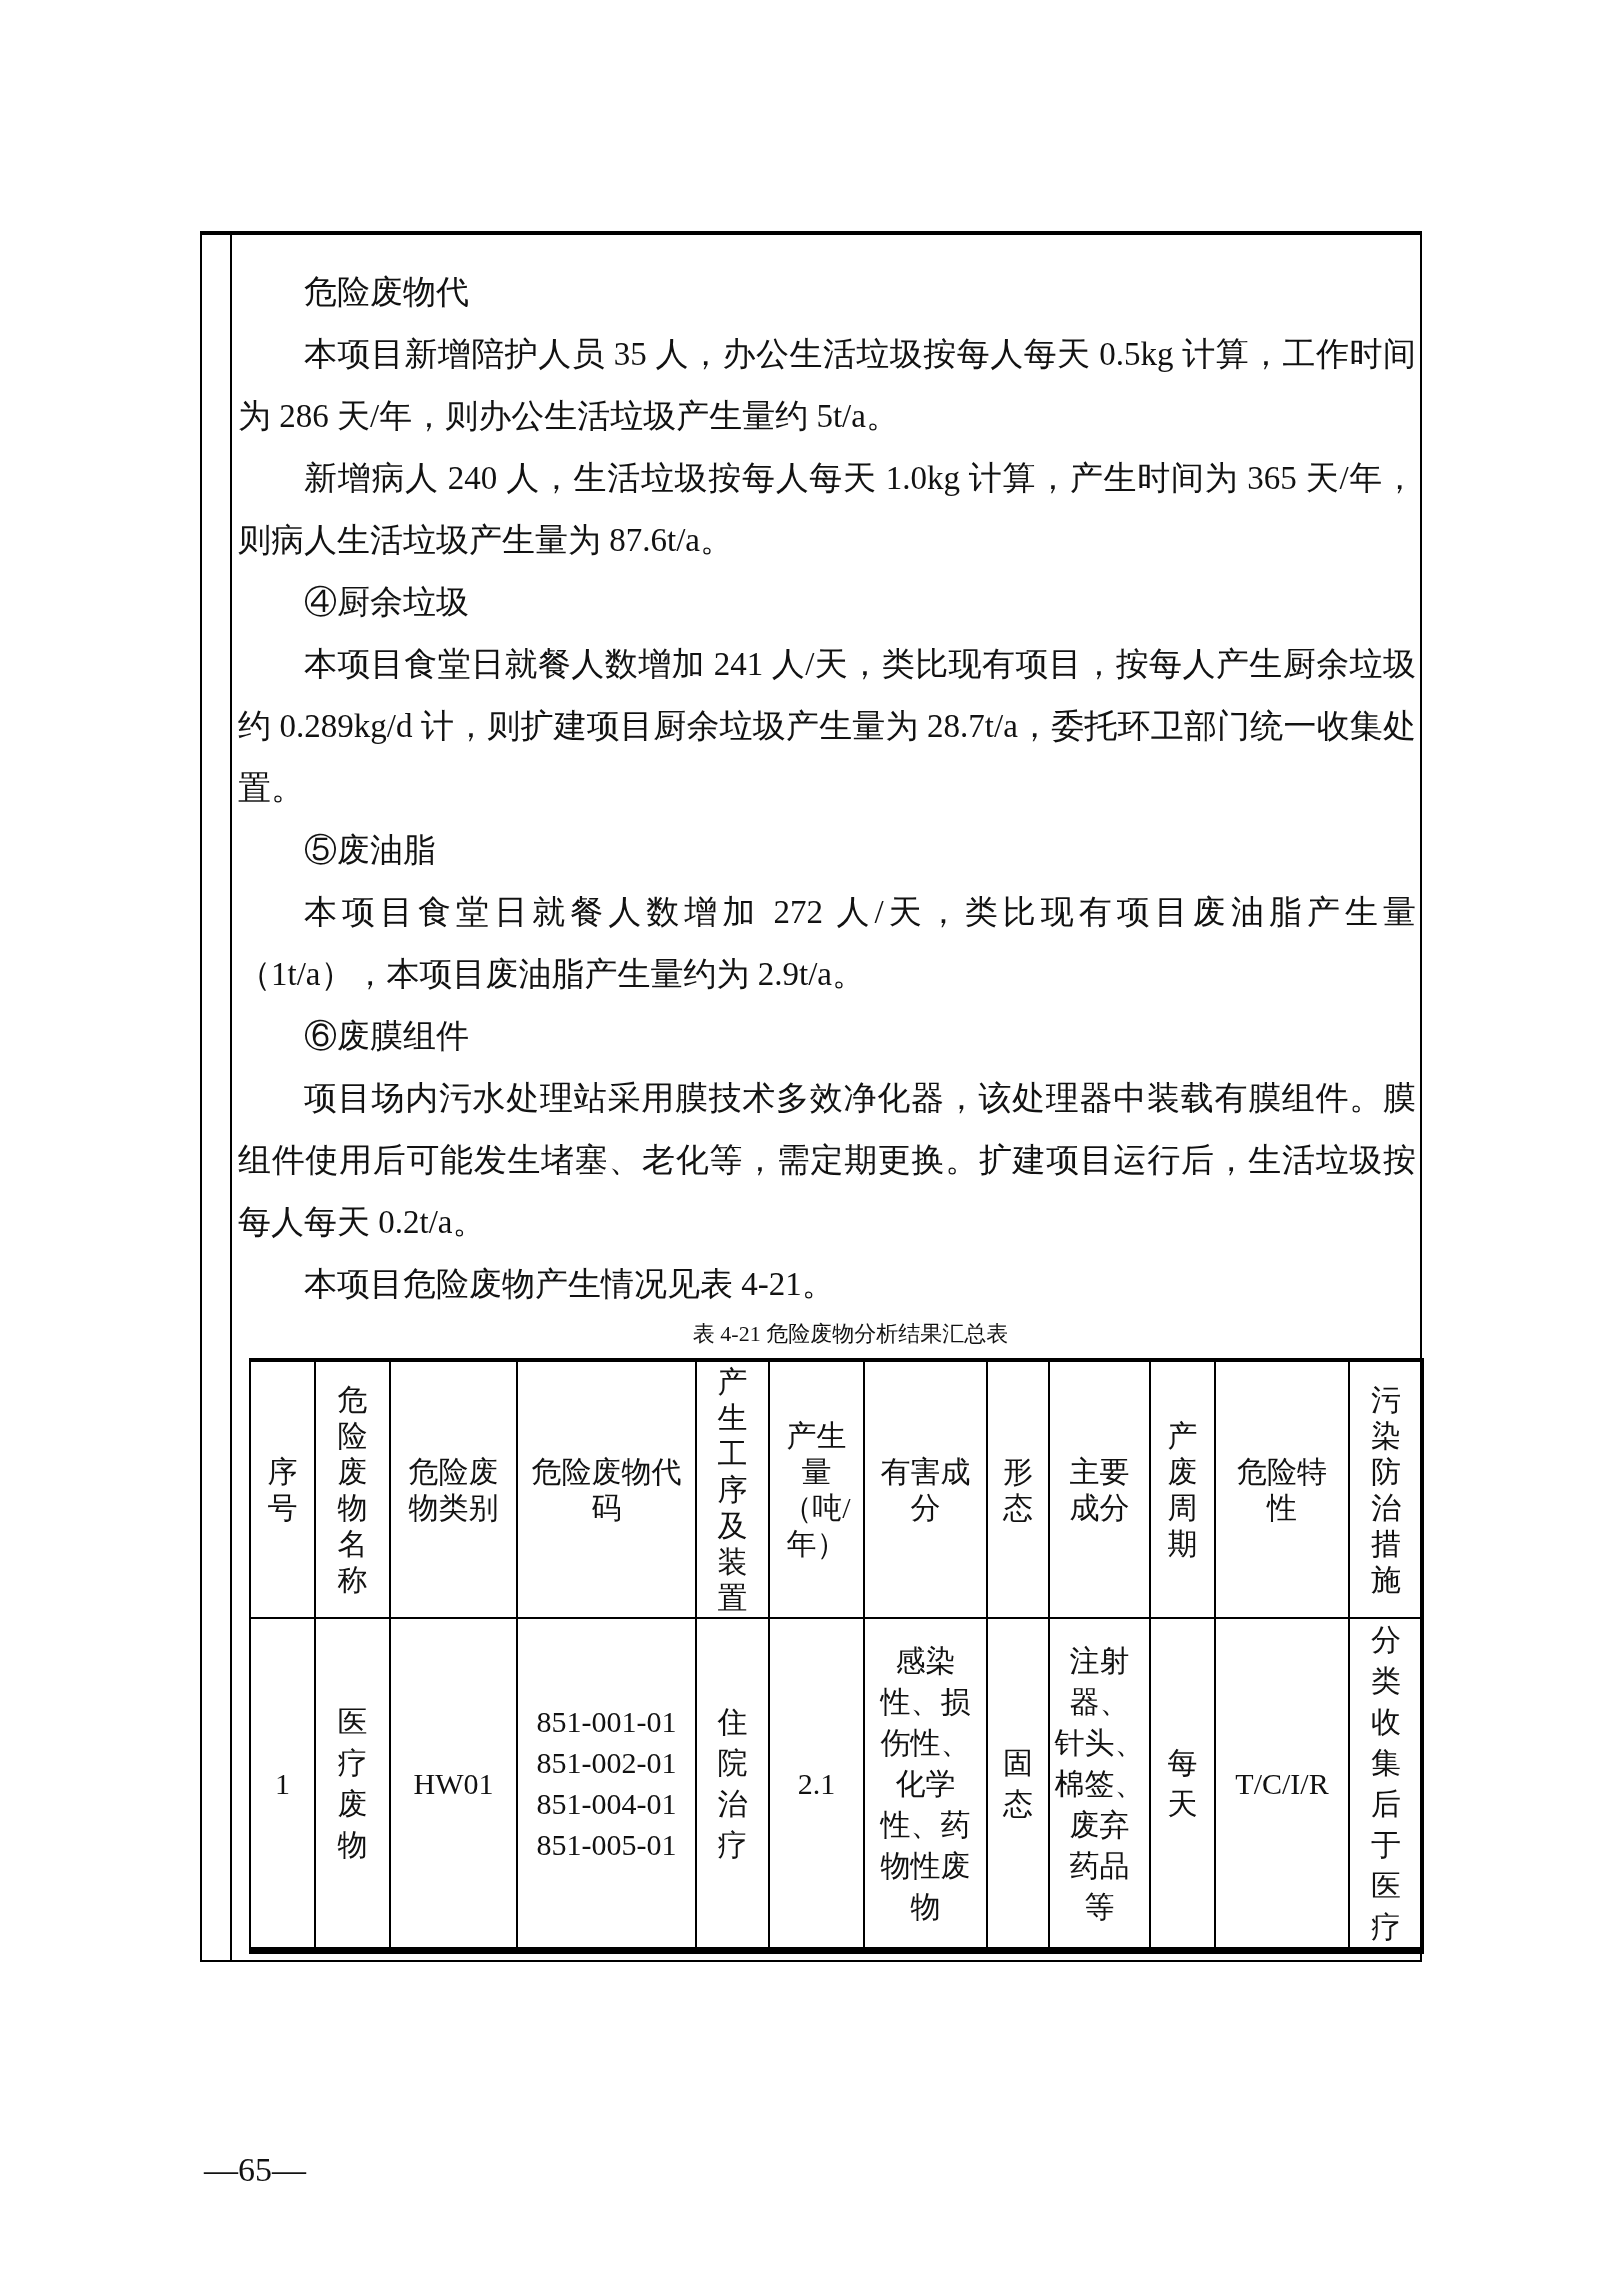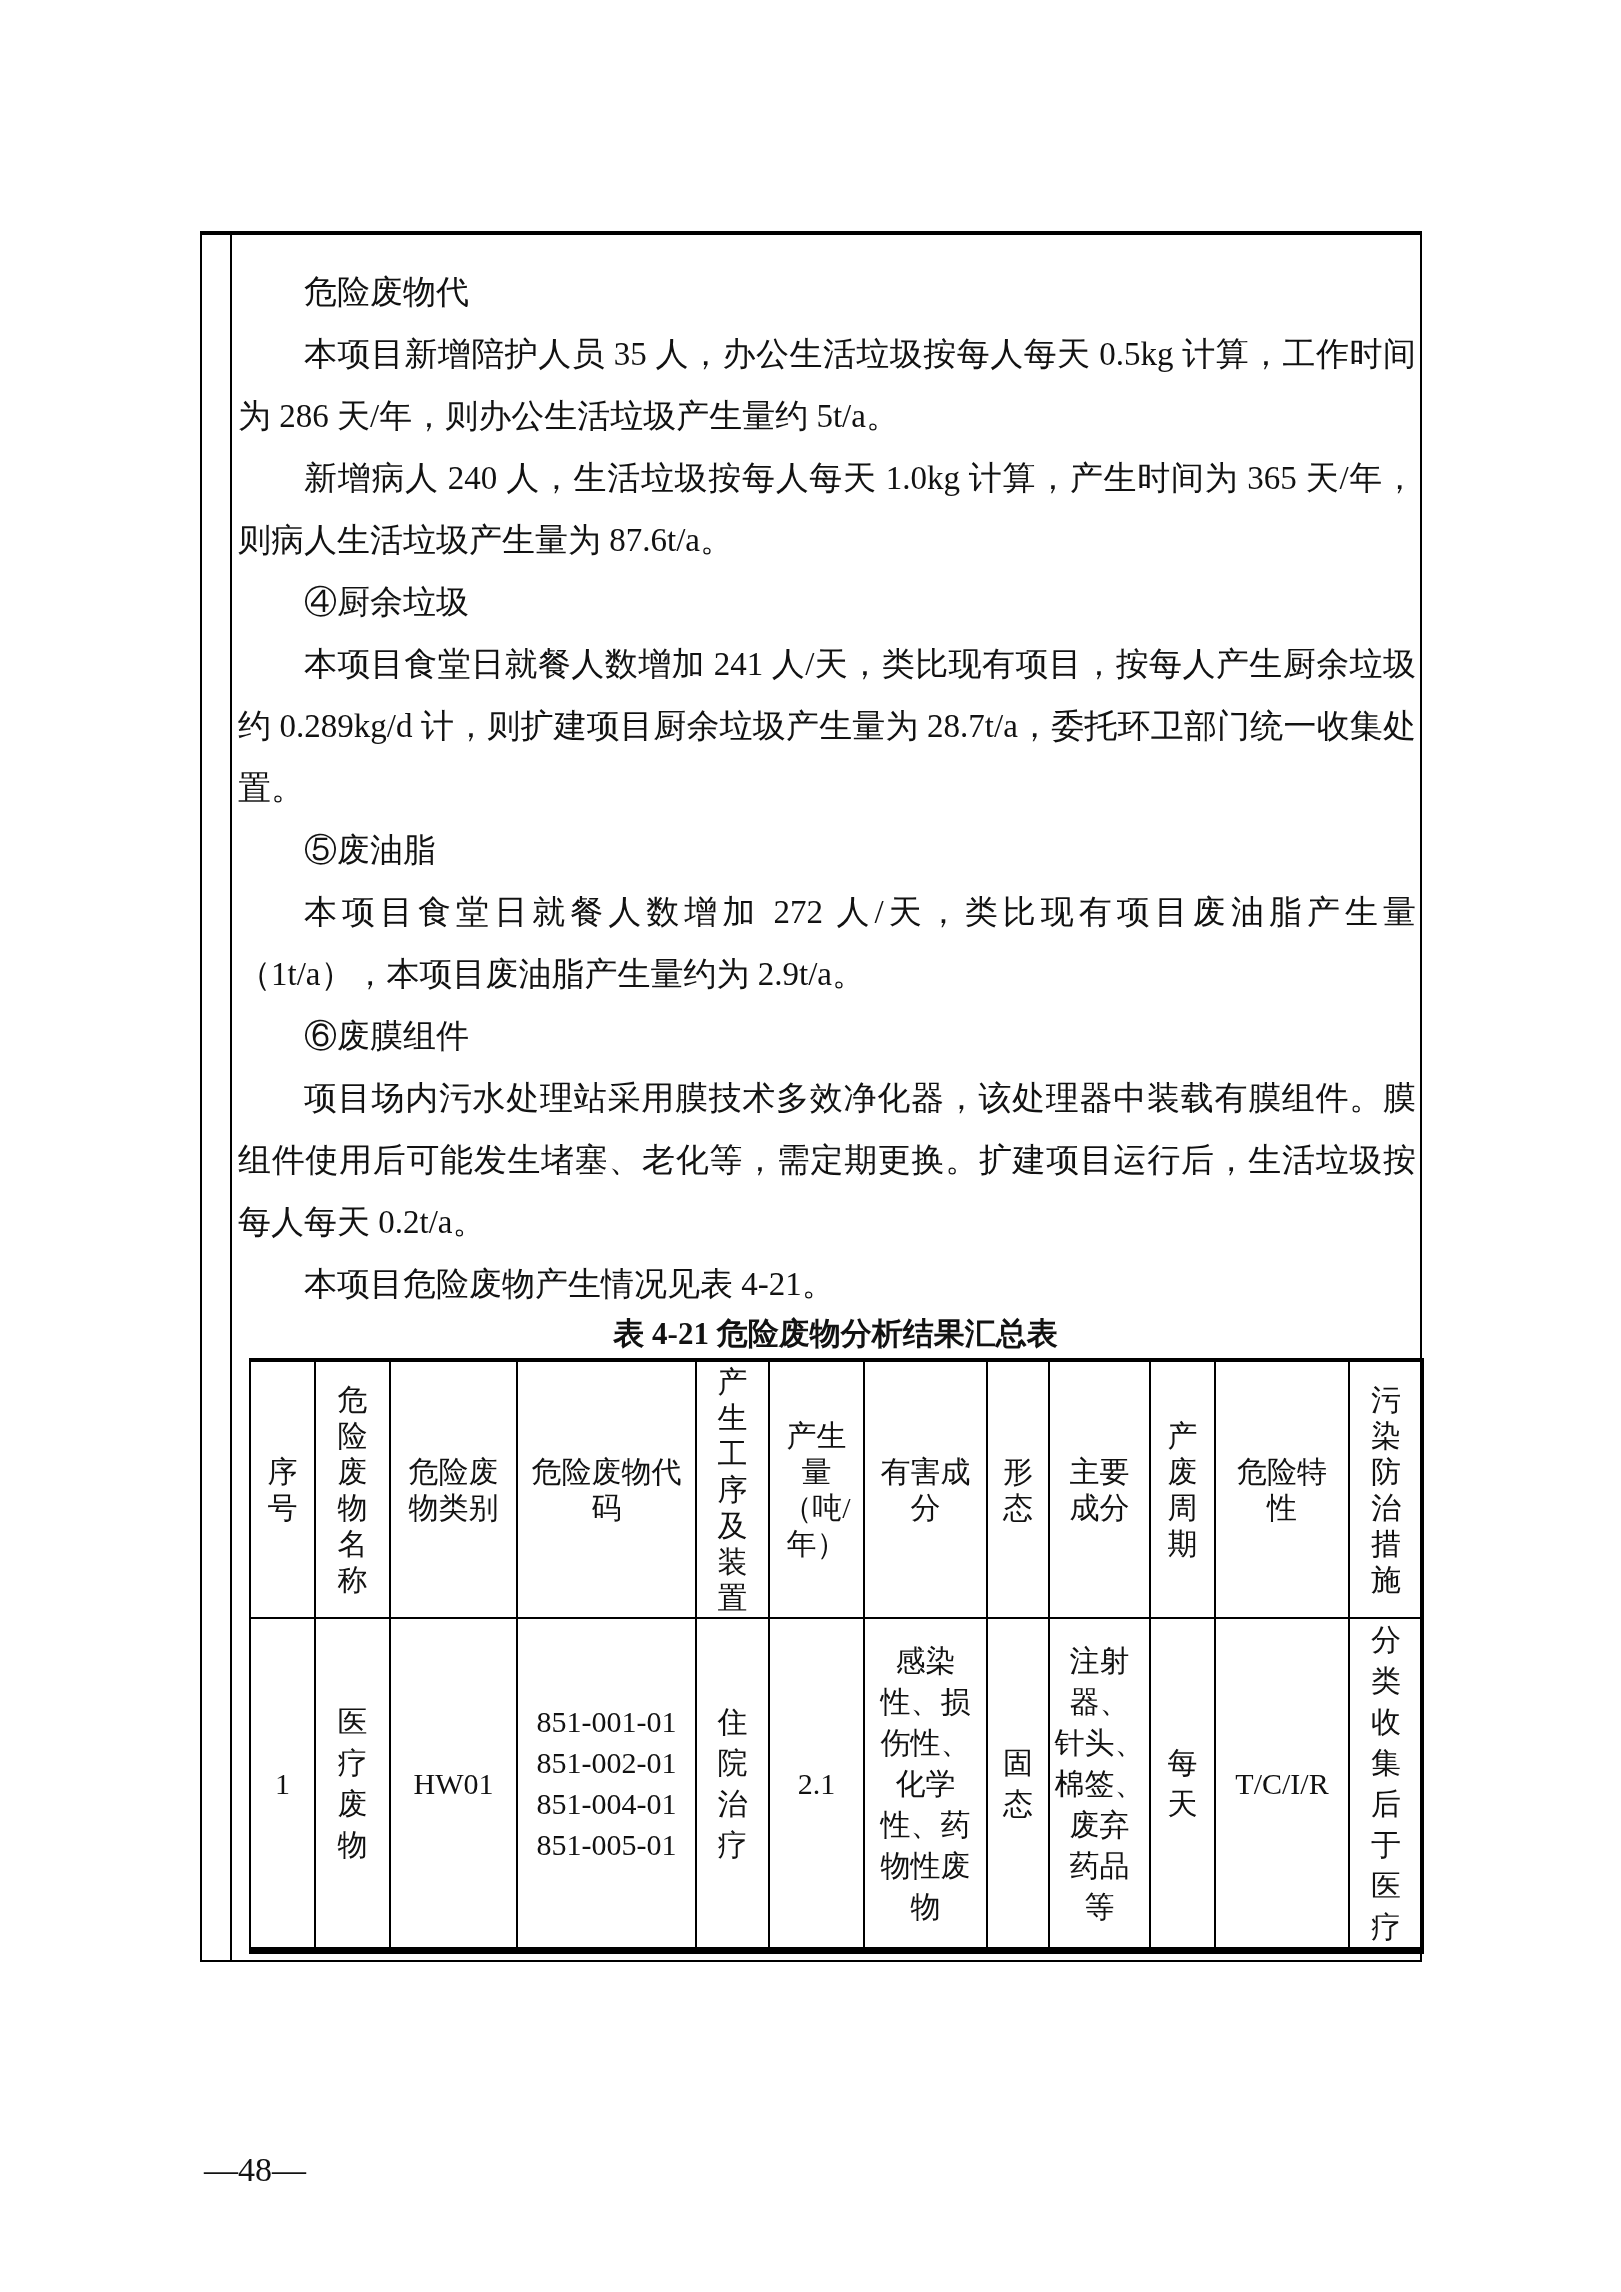--- a/index.html
+++ b/index.html
@@ -17,22 +17,22 @@
     position:absolute;left:28px;top:0;bottom:0;width:2px;background:#000;
   }
   
   .content{
     position:absolute;left:238px;top:261px;width:1178px;
     font-size:33px;line-height:62px;text-align:justify;
   }
   .content p{margin:0;text-indent:2em;}
   
   .tbl-title{
-    position:absolute;left:249px;top:1314px;width:1173px;
-    text-align:center;font-weight:bold;font-size:31px;line-height:39px;
+    position:absolute;left:264px;top:1314px;width:1173px;
+    text-align:center;font-weight:normal;font-size:22px;line-height:39px;
   }
   
   table.tbl{
     position:absolute;left:249px;top:1358px;width:1173px;
     border-collapse:collapse;table-layout:fixed;
     border-top:4.9px solid #000;border-bottom:7.8px solid #000;
   }
   table.tbl td{
     border:2px solid #000;padding:0 2px;box-sizing:border-box;
     text-align:center;vertical-align:middle;
@@ -169,16 +169,16 @@
 收
 集
 后
 于
 医
 疗</td>
     </tr>
   </tbody>
     </table>
 
-  <div class="pagenum">—48—</div>
+  <div class="pagenum">—65—</div>
 
 </div>
 
 
 </body></html>

